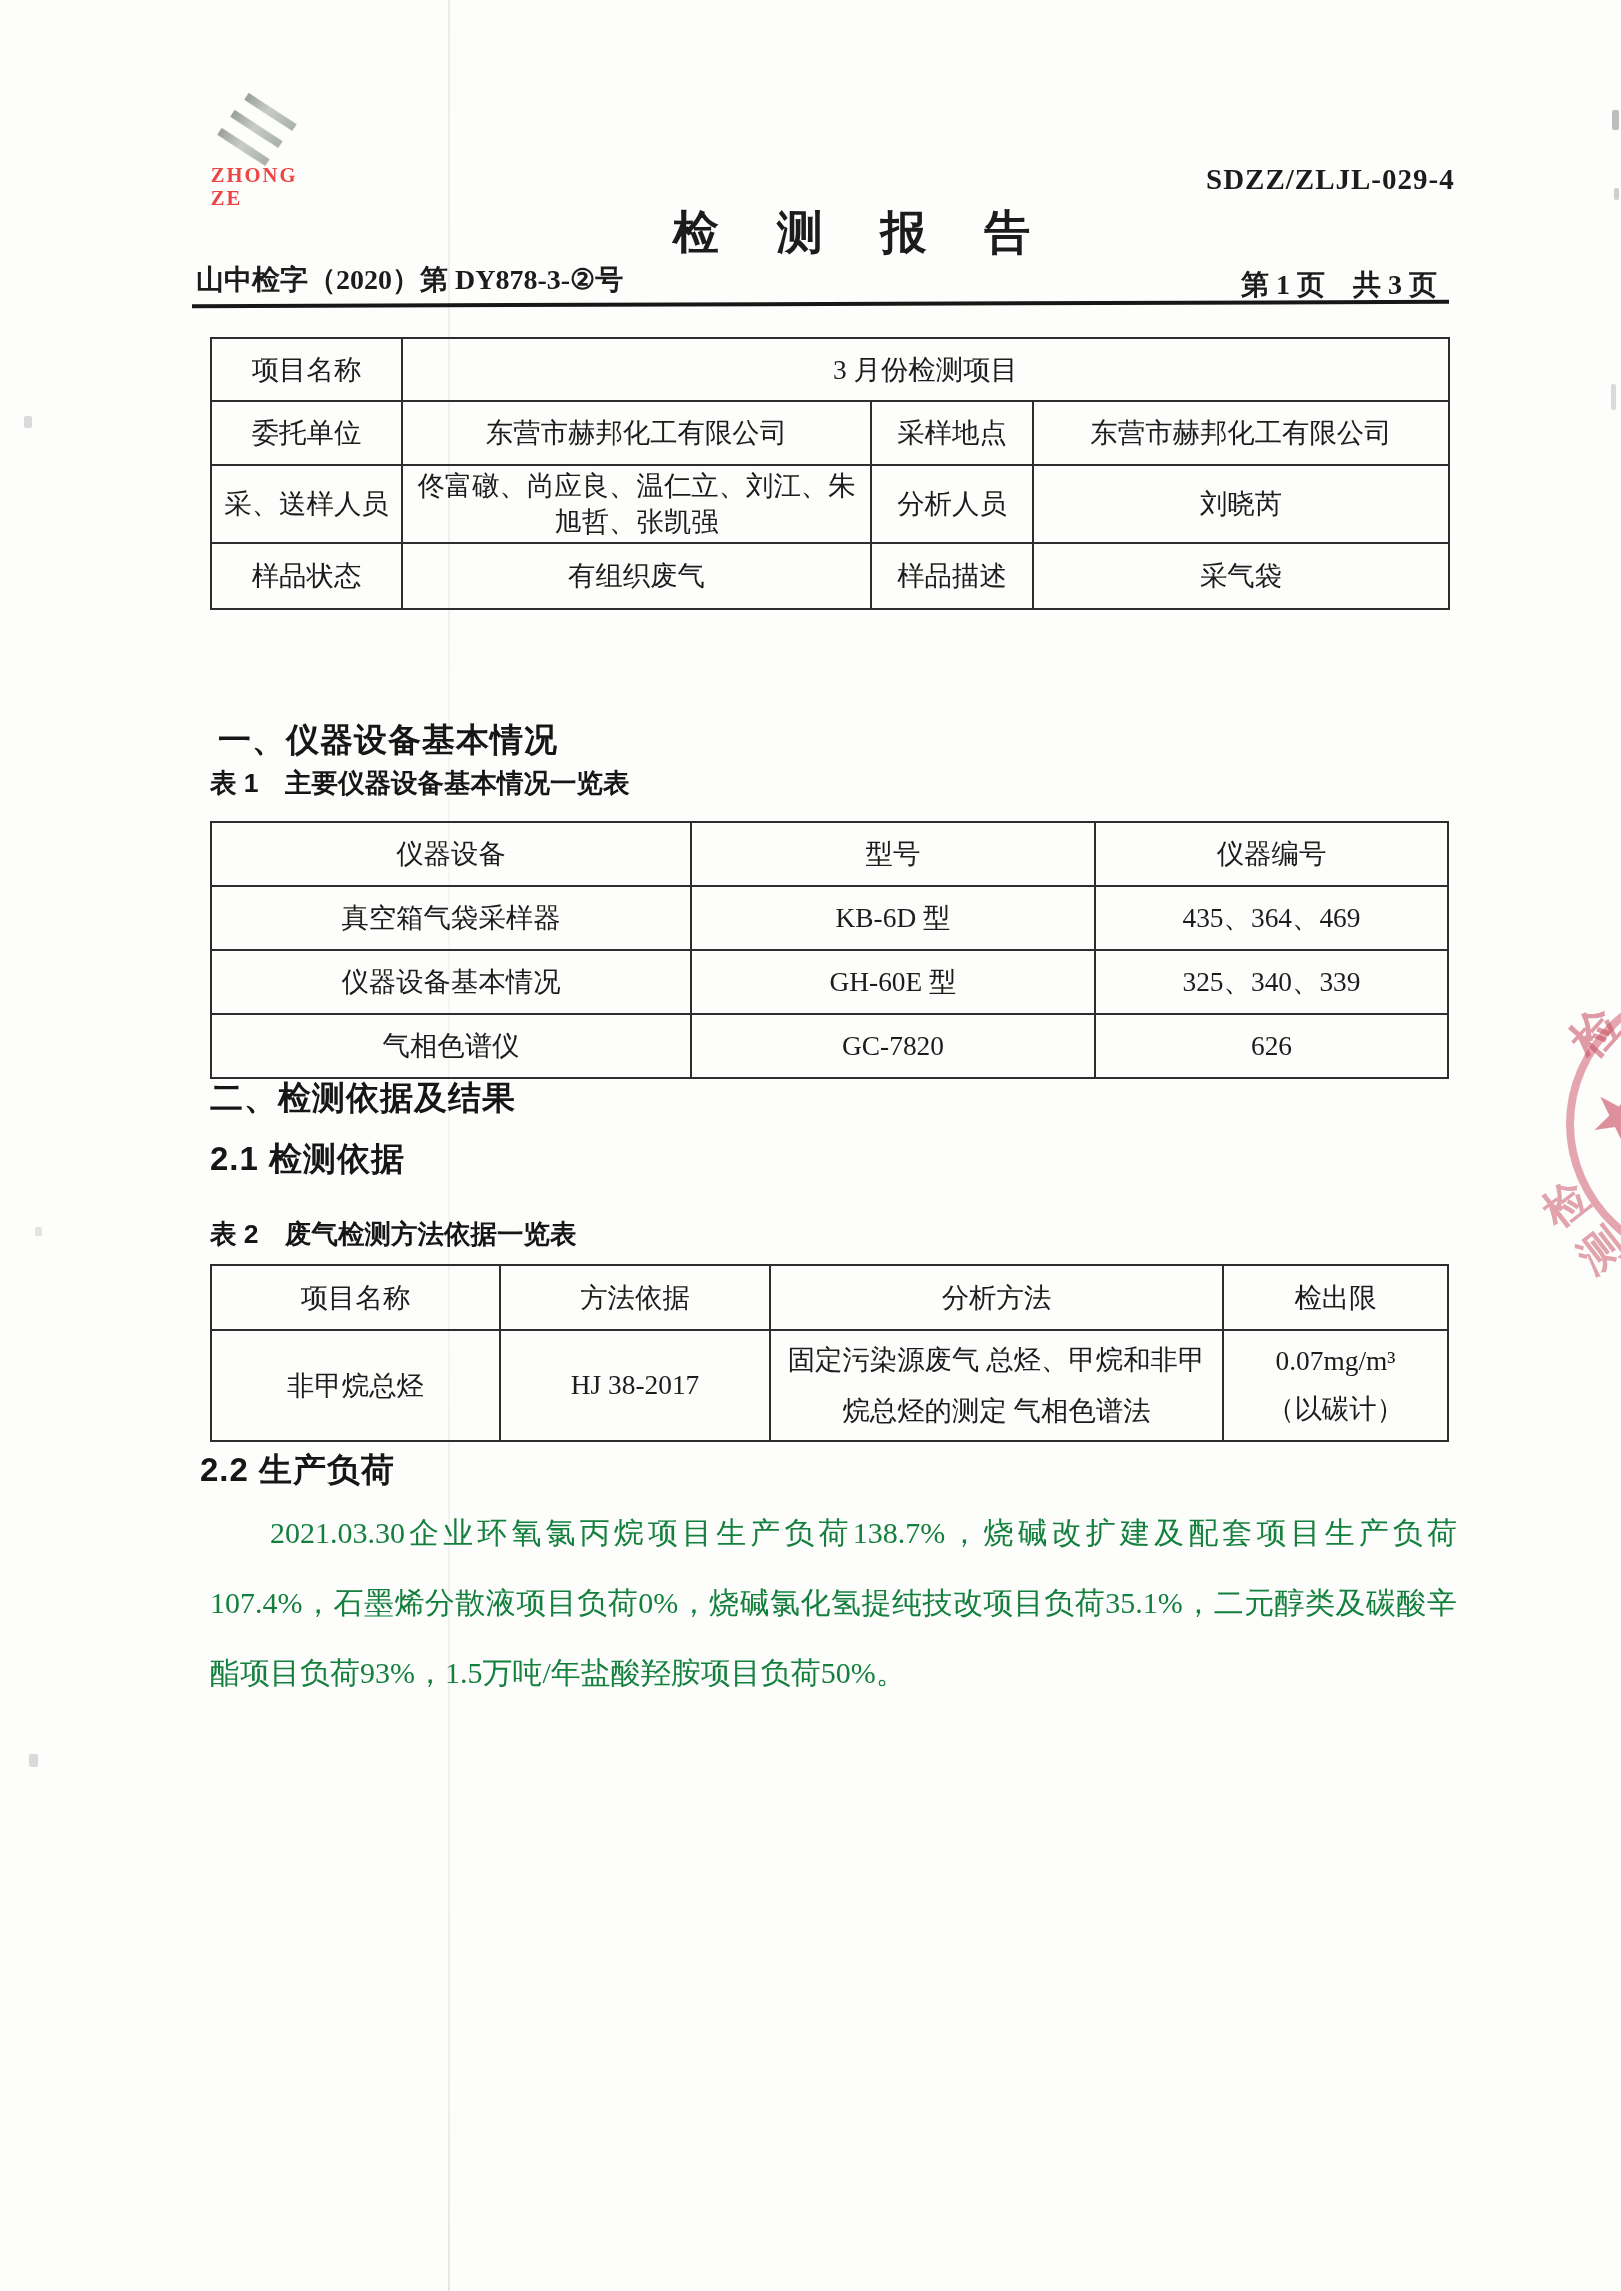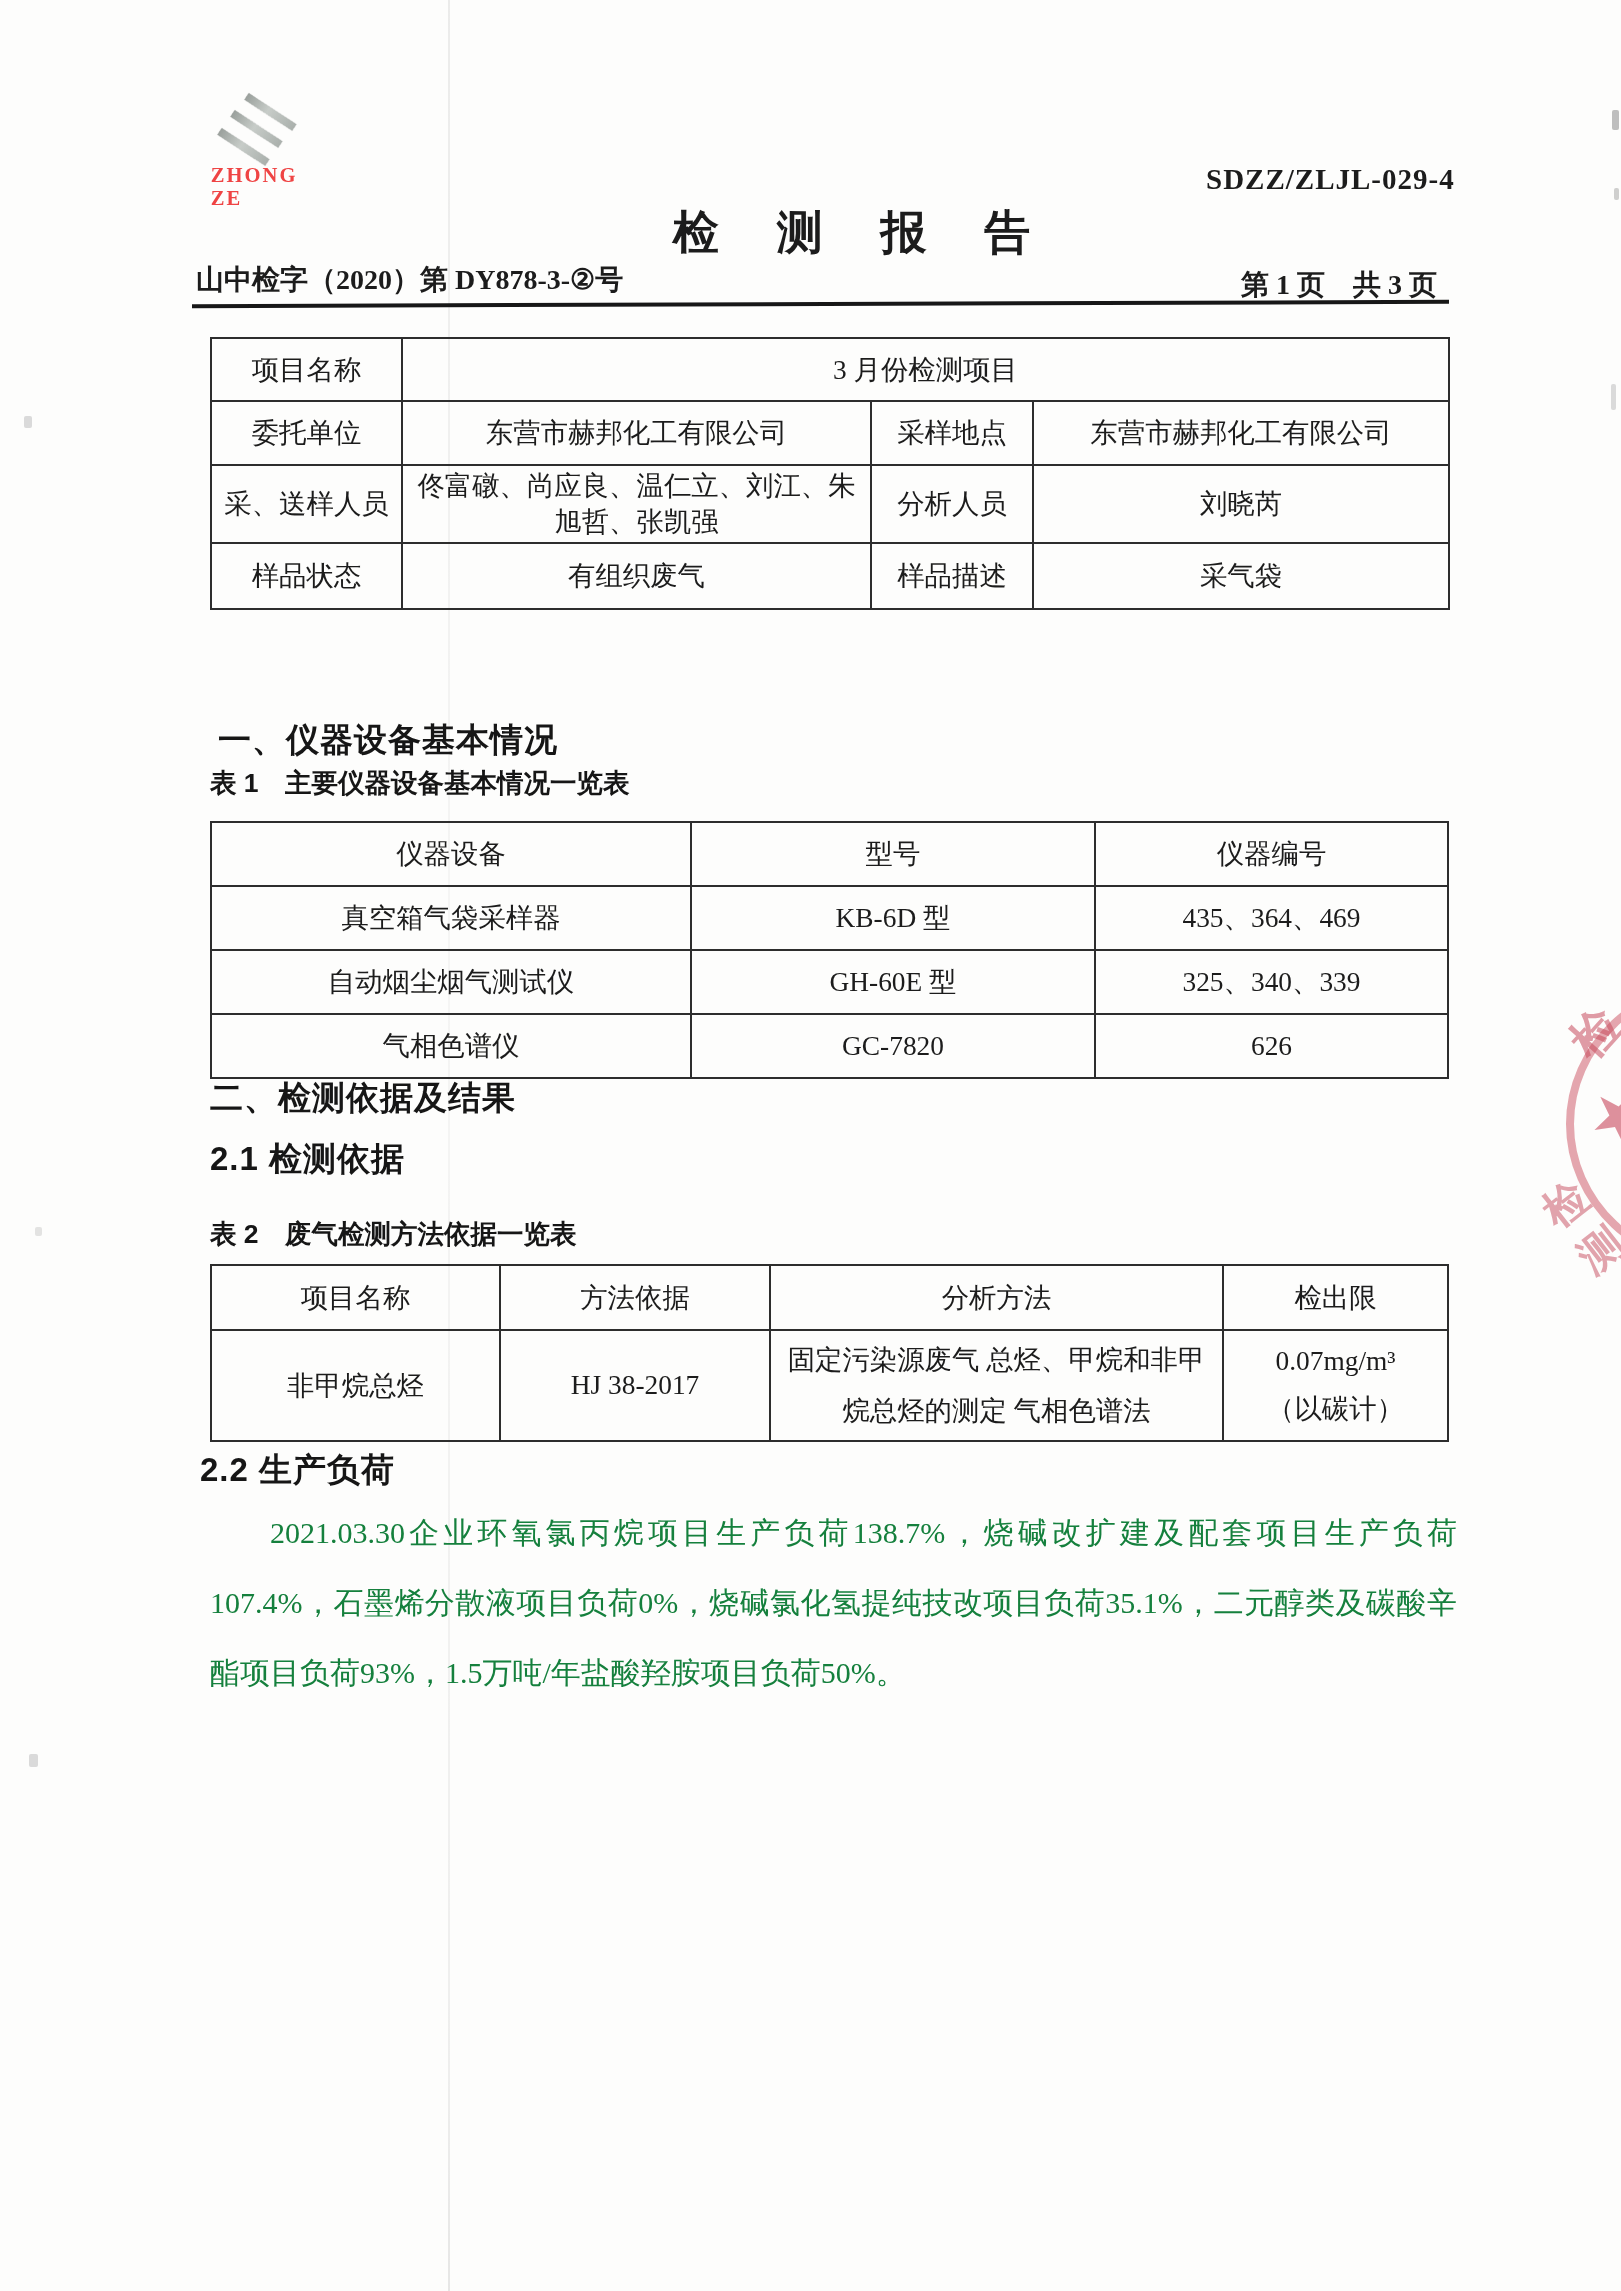--- a/index.html
+++ b/index.html
@@ -139,21 +139,21 @@
     <td>仪器设备</td>
     <td>型号</td>
     <td>仪器编号</td>
   </tr>
   <tr style="height:64px">
     <td>真空箱气袋采样器</td>
     <td>KB-6D 型</td>
     <td>435、364、469</td>
   </tr>
   <tr style="height:64px">
-    <td>自动烟尘烟气测试仪</td>
+    <td>仪器设备基本情况</td>
     <td>GH-60E 型</td>
     <td>325、340、339</td>
   </tr>
   <tr style="height:64px">
     <td>气相色谱仪</td>
     <td>GC-7820</td>
     <td>626</td>
   </tr>
 </tbody>
   </table>

